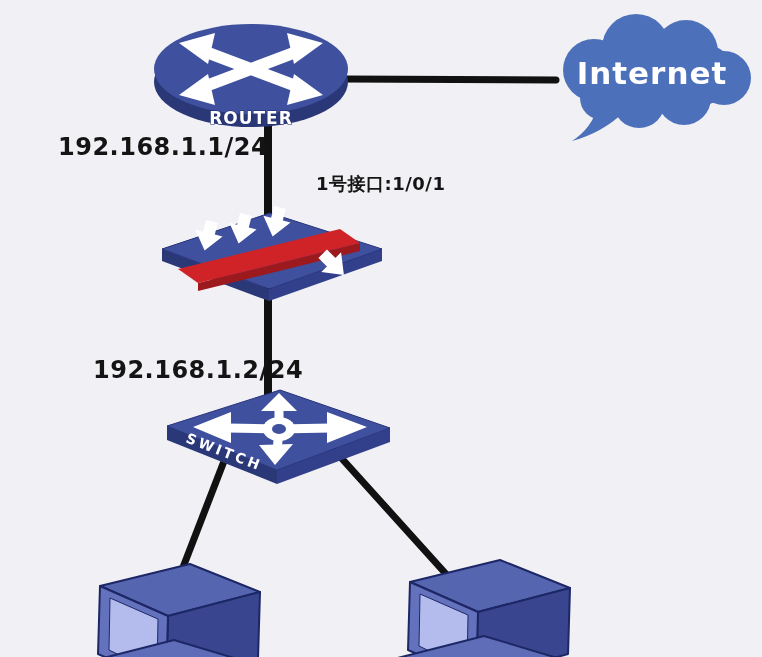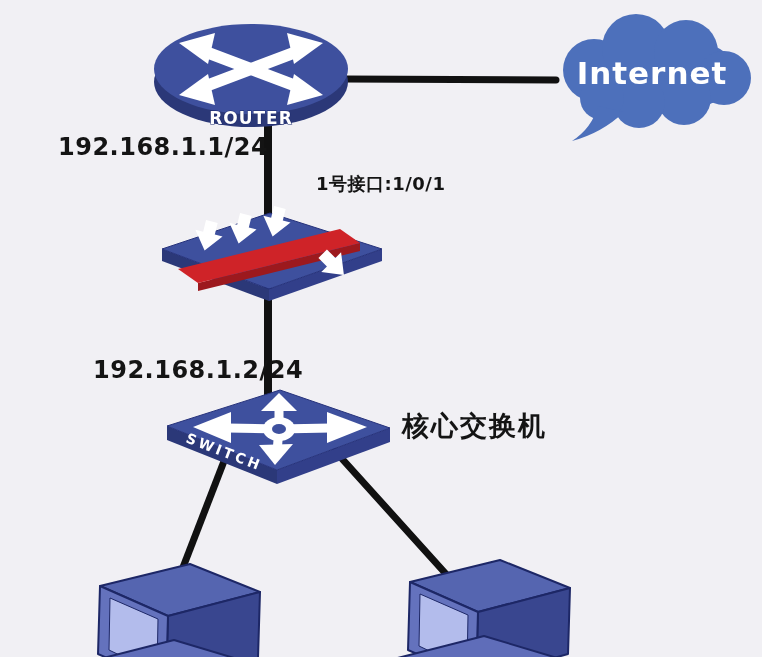--- a/index.html
+++ b/index.html
@@ -131,15 +131,14 @@
       <polygon points="62,42 110,63 109,117 61,94" fill="#b3bcec" stroke-width="1"></polygon>
       <polygon points="16,112 126,84 226,114 114,148" fill="#5f6db9"></polygon>
       <polygon points="14,112 112,148 112,178 14,142" fill="#8791d2"></polygon>
       <polygon points="112,148 226,114 226,142 112,178" fill="#323f8a"></polygon>
     </g>
   </svg>
 
   <div class="lbl ip" style="left:58px;top:133px;">192.168.1.1/24</div>
   <div class="lbl port" style="left:316px;top:172px;">1号接口:1/0/1</div>
   <div class="lbl ip" style="left:55px;top:356px;margin-left:38px;">192.168.1.2/24</div>
-  <div class="lbl cjk" style="left:402px;top:408px;">核心交换机</div>
 
 </div>
 
 </body></html>

